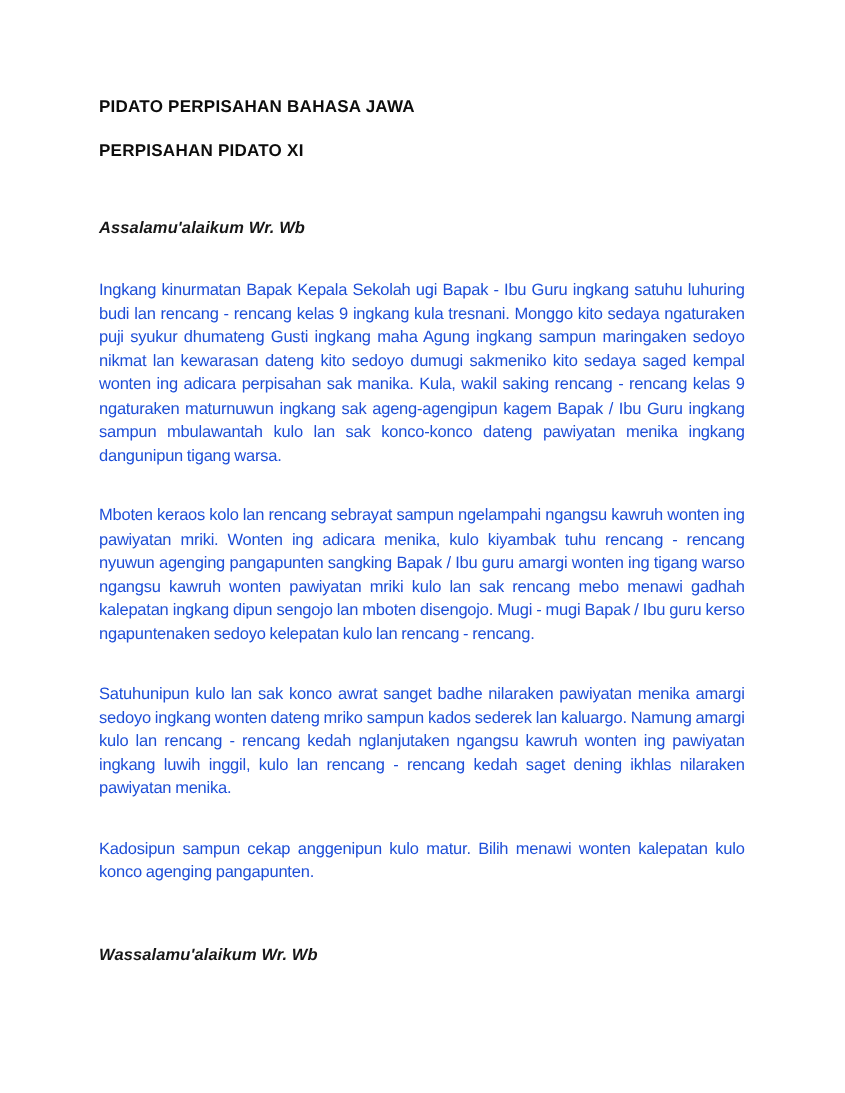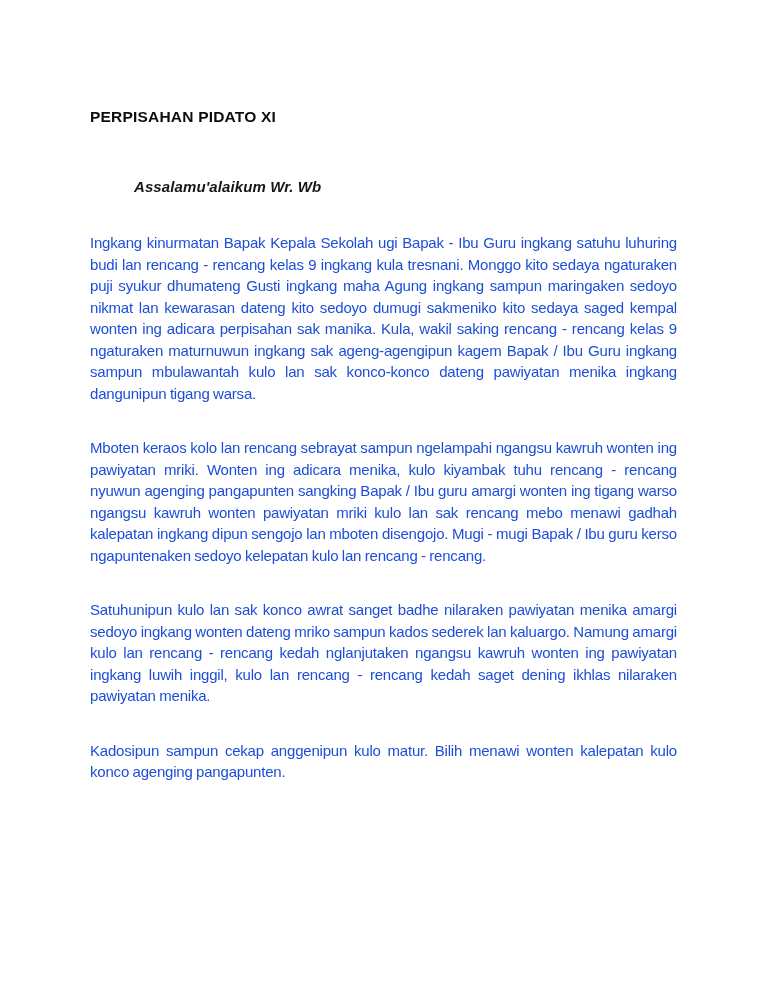--- a/index.html
+++ b/index.html
@@ -37,21 +37,20 @@
     font-size: 15px;
     font-weight: bold;
     font-style: italic;
     color: #171717;
     margin: 0;
     line-height: 21px;
     letter-spacing: 0.1px;
   }
   .salutation.opening {
     margin-top: 49px;
-    margin-left: 44px;
   }
   .salutation.closing {
     margin-top: 54px;
   }
   p.body-para {
     font-size: 15px;
     line-height: 21.5px;
     text-align: justify;
     margin: 0 0 33px 0;
     color: #1d4ed8;
@@ -59,26 +58,28 @@
     word-spacing: -0.5px;
   }
   p.body-para.first {
     margin-top: 35px;
   }
 </style>
 </head>
 <body>
 
 <div class="page">
+  <h1 class="doc-title">PIDATO PERPISAHAN BAHASA JAWA</h1>
 
   <h2 class="doc-subtitle">PERPISAHAN PIDATO XI</h2>
 
   <p class="salutation opening">Assalamu'alaikum Wr. Wb</p>
 
   <p class="body-para first">Ingkang kinurmatan Bapak Kepala Sekolah ugi Bapak - Ibu Guru ingkang satuhu luhuring budi lan rencang - rencang kelas 9 ingkang kula tresnani. Monggo kito sedaya ngaturaken puji syukur dhumateng Gusti ingkang maha Agung ingkang sampun maringaken sedoyo nikmat lan kewarasan dateng kito sedoyo dumugi sakmeniko kito sedaya saged kempal wonten ing adicara perpisahan sak manika. Kula, wakil saking rencang - rencang kelas 9 ngaturaken maturnuwun ingkang sak ageng-agengipun kagem Bapak / Ibu Guru ingkang sampun mbulawantah kulo lan sak konco-konco dateng pawiyatan menika ingkang dangunipun tigang warsa.</p>
 
   <p class="body-para">Mboten keraos kolo lan rencang sebrayat sampun ngelampahi ngangsu kawruh wonten ing pawiyatan mriki. Wonten ing adicara menika, kulo kiyambak tuhu rencang - rencang nyuwun agenging pangapunten sangking Bapak / Ibu guru amargi wonten ing tigang warso ngangsu kawruh wonten pawiyatan mriki kulo lan sak rencang mebo menawi gadhah kalepatan ingkang dipun sengojo lan mboten disengojo. Mugi - mugi Bapak / Ibu guru kerso ngapuntenaken sedoyo kelepatan kulo lan rencang - rencang.</p>
 
   <p class="body-para">Satuhunipun kulo lan sak konco awrat sanget badhe nilaraken pawiyatan menika amargi sedoyo ingkang wonten dateng mriko sampun kados sederek lan kaluargo. Namung amargi kulo lan rencang - rencang kedah nglanjutaken ngangsu kawruh wonten ing pawiyatan ingkang luwih inggil, kulo lan rencang - rencang kedah saget dening ikhlas nilaraken pawiyatan menika.</p>
 
   <p class="body-para">Kadosipun sampun cekap anggenipun kulo matur. Bilih menawi wonten kalepatan kulo konco agenging pangapunten.</p>
 
+  <p class="salutation closing">Wassalamu'alaikum Wr. Wb</p>
 </div>
 
 </body></html>

